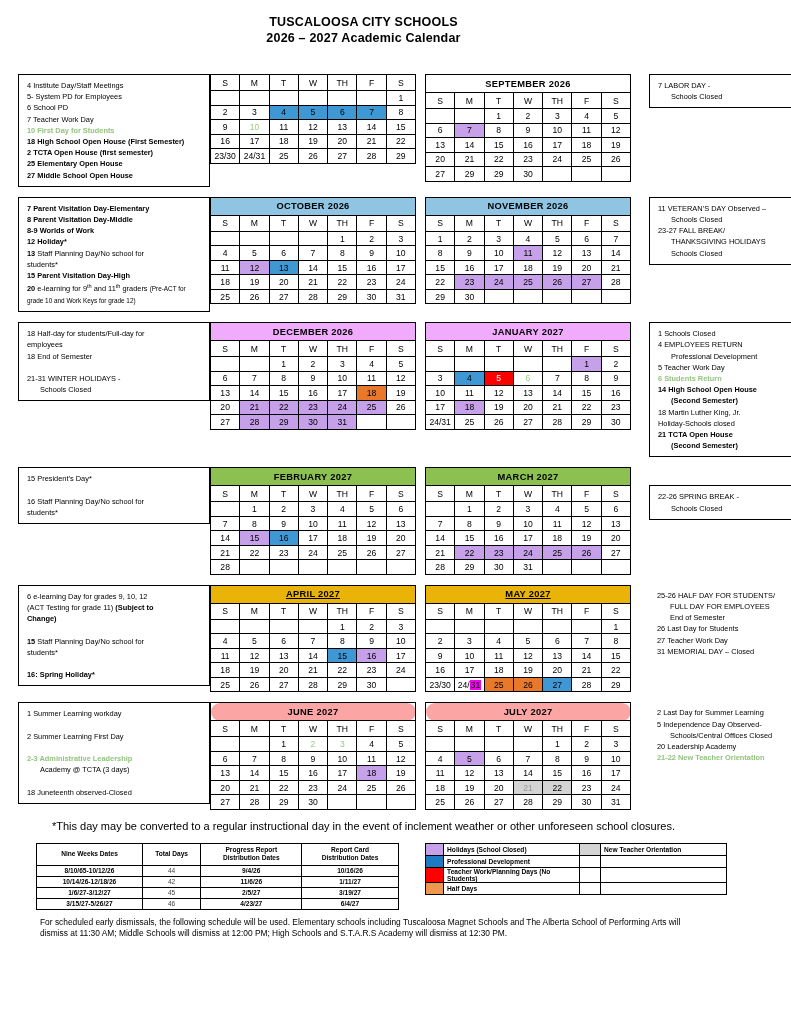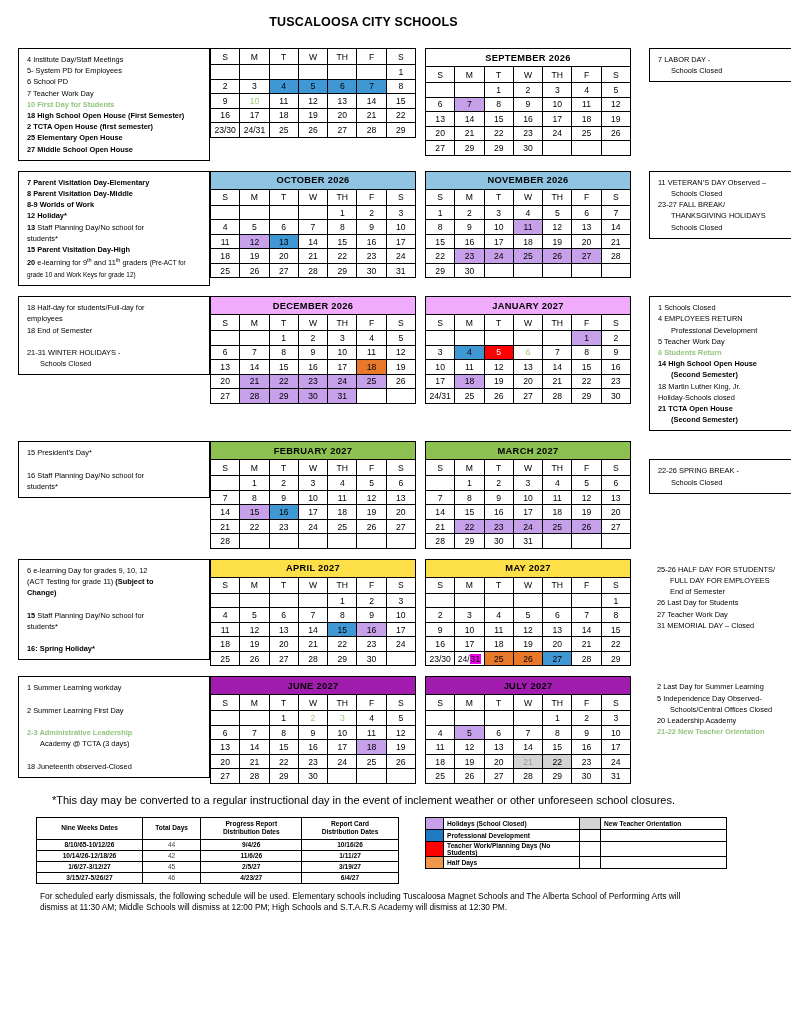--- a/index.html
+++ b/index.html
@@ -9,21 +9,21 @@
     color:#000;overflow:hidden;position:relative;
   }
   .page{position:relative;width:727px;height:1024px;}
 
   
   .doc-head{text-align:center;padding-top:14px;}
   .doc-head .l1{font-size:12.5px;font-weight:bold;letter-spacing:.2px;line-height:16px;}
   .doc-head .l2{font-size:12.5px;font-weight:bold;letter-spacing:.2px;line-height:17px;}
 
   
-  .rows{margin-top:18px;}
+  .rows{margin-top:27px;}
   .row{display:flex;align-items:flex-start;margin-bottom:10px;padding-left:18px;}
   .col-note-left{width:192px;flex:0 0 192px;}
   .col-cal{width:206px;flex:0 0 206px;margin-right:9px;}
   .col-note-right{width:152px;flex:0 0 152px;margin-left:9px;}
 
   
   .note{border:1.6px solid #000;padding:5px 6px 5px 8px;box-sizing:border-box;font-size:7.4px;line-height:11.2px;}
   .note div{white-space:normal;}
   .note .b{font-weight:bold;}
   .note .grn{color:#92c47d;font-weight:bold;}
@@ -51,22 +51,22 @@
   td.gray{background:#d4d4d4;}
   td.grntxt{color:#9ccb7b;}
   td.graytxt{color:#9a9a9a;}
   td.split{font-size:6.6px;}
   td.split .hl{background:#ee00ee;padding:0 1px;}
 
   .hd-blue  th.title{background:#8fc4e3;}
   .hd-white th.title{background:#ffffff;}
   .hd-pink  th.title{background:#f0abfc;}
   .hd-green th.title{background:#8cc152;}
-  .hd-cyan  th.title{background:#fde047;}
-  .hd-pink2 th.title{background:#a21caf;}
+  .hd-cyan  th.title{background:#eab308;text-decoration:underline;}
+  .hd-pink2 th.title{background:#fca5a5;border-radius:9px;}
 
   
   .footnote{text-align:center;font-size:11px;margin-top:6px;}
 
   
   .bottom{display:flex;align-items:flex-start;margin-top:11px;padding-left:36px;}
   table.nine{border-collapse:collapse;border:1.5px solid #000;table-layout:fixed;}
   table.nine th{
     font-size:6.6px;font-weight:bold;border:1px solid #000;padding:2px 2px;text-align:center;line-height:8.5px;
   }
@@ -87,20 +87,21 @@
   
   .finaltext{font-size:8.4px;line-height:11.6px;padding:7px 22px 0 40px;}
 </style>
 </head>
 <body>
 
 <div class="page">
 
   <div class="doc-head">
     <div class="l1">TUSCALOOSA CITY SCHOOLS</div>
+    <div class="l2">2026 – 2027 Academic Calendar</div>
   </div>
 
   <div class="rows">
 
     <div class="row">
       <div class="col-note-left">
         <div class="note">
             <div>4 Institute Day/Staff Meetings</div>
             <div>5- System PD for Employees</div>
             <div>6 School PD</div>

